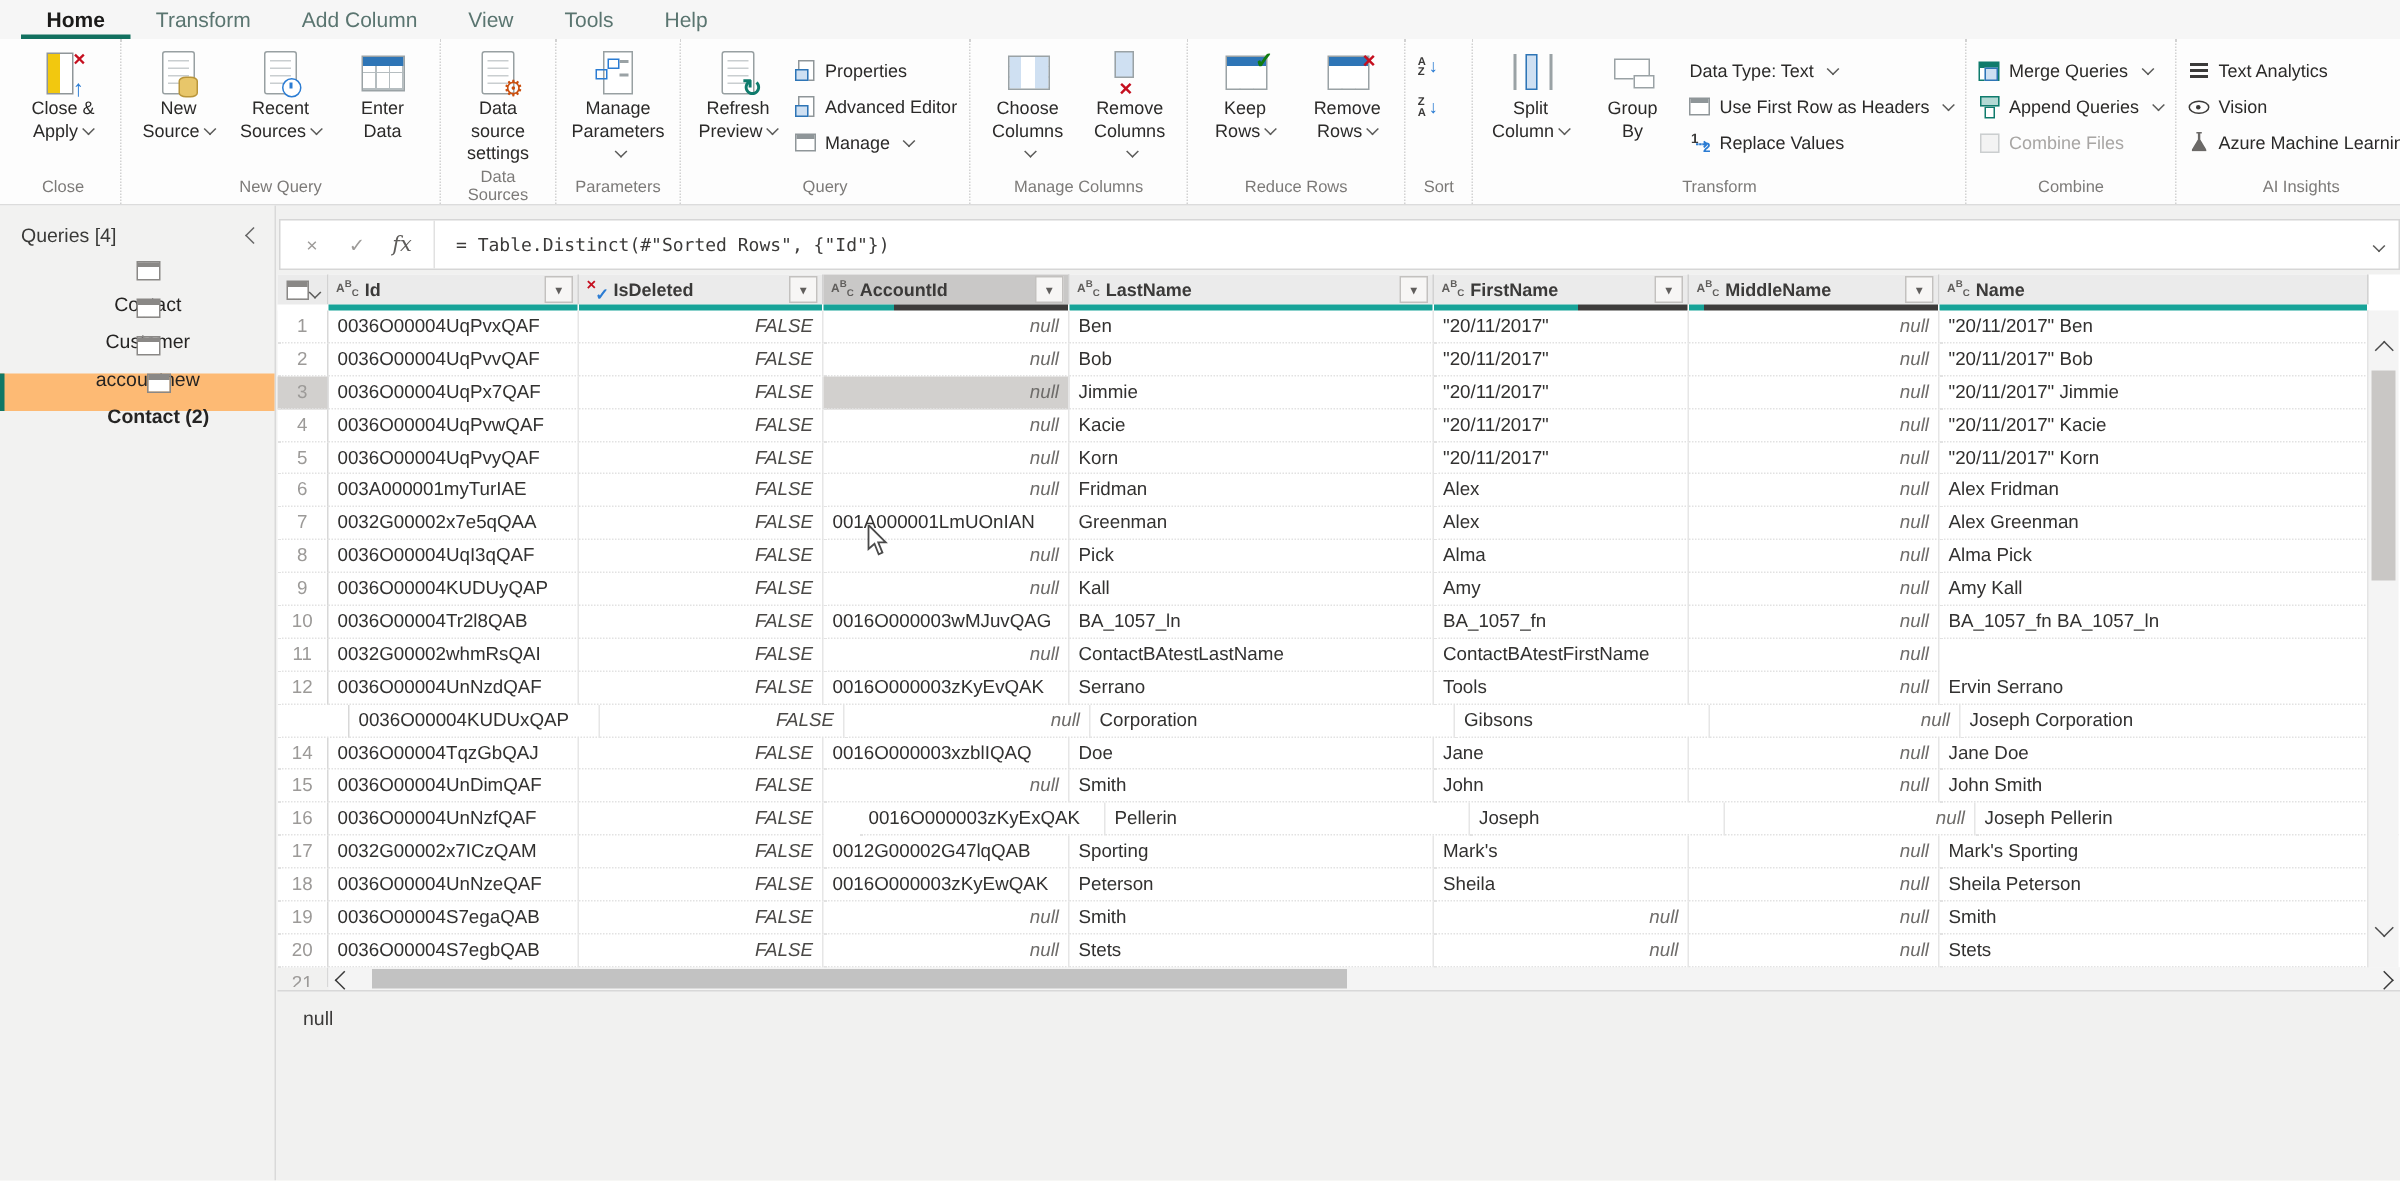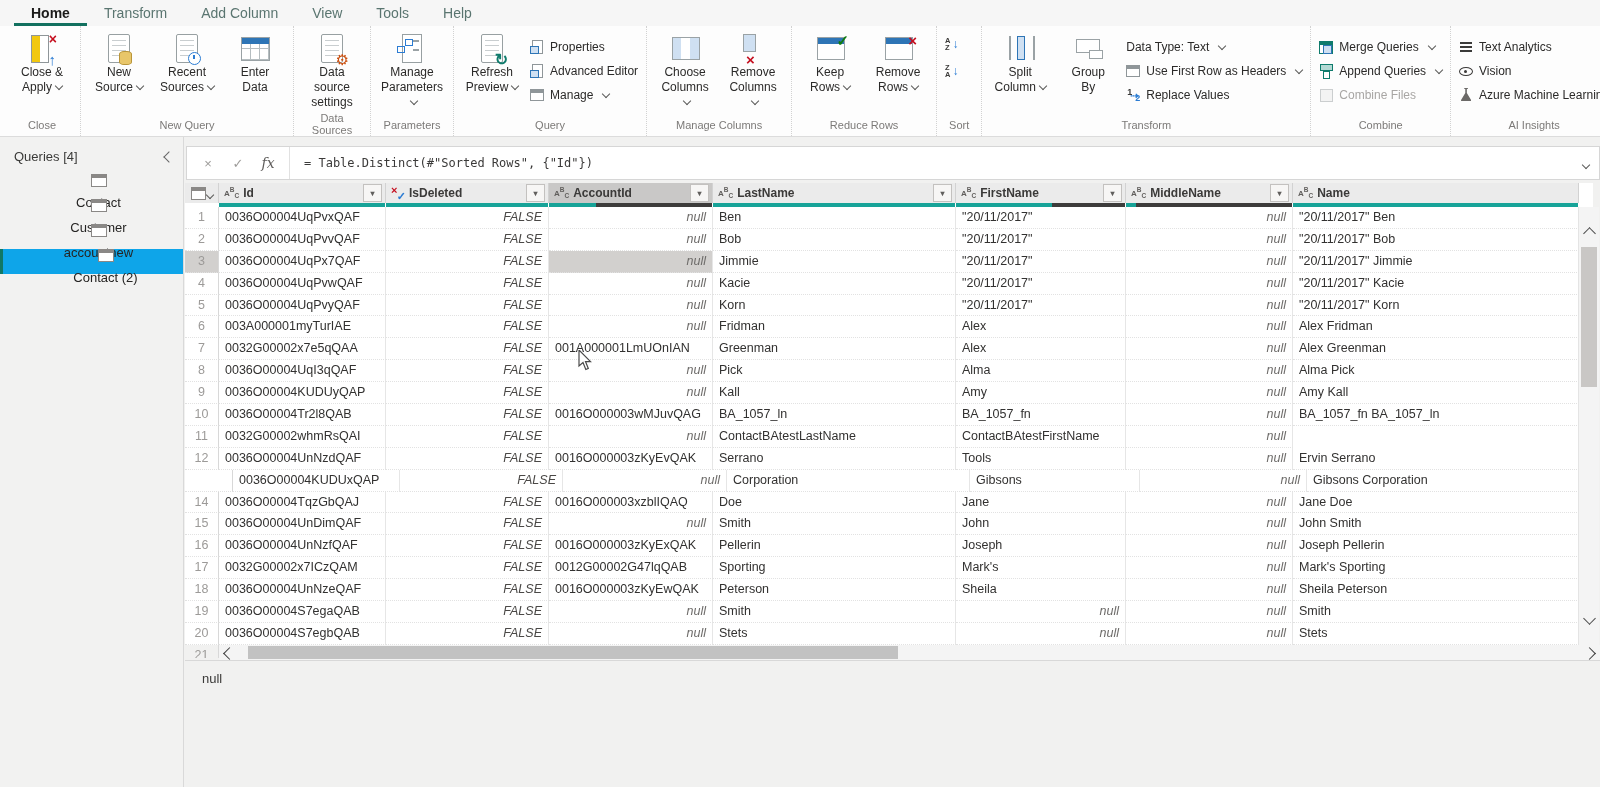--- a/index.html
+++ b/index.html
@@ -102,21 +102,21 @@
   .mi-flask::before{content:"";position:absolute;left:2px;top:0;width:10px;height:13px;background:#6b6967;
     clip-path:polygon(32% 0,68% 0,68% 8%,58% 8%,58% 38%,100% 92%,100% 100%,0 100%,0 92%,42% 38%,42% 8%,32% 8%);}
   
   .sidebar{position:absolute;left:0;top:137px;width:184px;height:650px;background:#f2f2f1;
     border-right:1px solid #d9d9d9;box-sizing:border-box;}
   .qp-head{display:flex;align-items:center;justify-content:space-between;padding:12px 10px 10px 14px;}
   .qp-title{font-size:13px;color:#3a3a38;}
   .qp-collapse{width:7px;height:7px;border-left:1.6px solid #666;border-bottom:1.6px solid #666;
     transform:rotate(45deg);cursor:pointer;}
   .qitem{display:flex;align-items:center;gap:8px;height:25px;padding-left:14px;font-size:13px;color:#252423;cursor:default;flex-direction:column;}
-  .qitem.selected{background:#0ea5e9;border-left:3px solid #117865;padding-left:25px;}
+  .qitem.selected{background:#fdba74;border-left:3px solid #117865;padding-left:25px;font-weight:bold;}
   .tbl-icon{width:14px;height:11px;border:1px solid #8a8886;flex:none;
     background:linear-gradient(to bottom,#8a8886 0 3px,#fff 3px),
       repeating-linear-gradient(to right,rgba(0,0,0,0) 0 3.5px,#c2c2c1 3.5px 4.5px),
       repeating-linear-gradient(to bottom,rgba(0,0,0,0) 0 3px,#c2c2c1 3px 4px);}
   
   .fbar{position:absolute;left:186px;top:146px;width:1414px;height:34px;background:#fff;
     border:1px solid #d6d6d6;box-sizing:border-box;display:flex;align-items:center;}
   .fbtns{display:flex;align-items:center;height:100%;border-right:1px solid #e1e1e1;padding:0 6px;}
   .fbtn{width:30px;text-align:center;font-size:13px;color:#9d9b99;cursor:pointer;}
   .fbtn.fx{font-family:"DejaVu Serif",serif;font-style:italic;color:#5f5d5b;font-size:14px;}
@@ -657,21 +657,21 @@
       <div class="cell" style="width: 286px;">Ervin Serrano</div>
     </div>
     <div class="drow">
       <div class="cell num" style="width: 34px; padding-left: 47px;">13</div>
       <div class="cell" style="width: 167px;">0036O00004KUDUxQAP</div>
       <div class="cell vbool" style="width: 163px;">FALSE</div>
       <div class="cell vnull" style="width: 164px;">null</div>
       <div class="cell" style="width: 243px;">Corporation</div>
       <div class="cell" style="width: 170px;">Gibsons</div>
       <div class="cell vnull" style="width: 167px;">null</div>
-      <div class="cell" style="width: 286px;">Gibsons Corporation</div>
+      <div class="cell" style="width: 286px;">Joseph Corporation</div>
     </div>
     <div class="drow">
       <div class="cell num" style="width: 34px;">14</div>
       <div class="cell" style="width: 167px;">0036O00004TqzGbQAJ</div>
       <div class="cell vbool" style="width: 163px;">FALSE</div>
       <div class="cell" style="width: 164px;">0016O000003xzblIQAQ</div>
       <div class="cell" style="width: 243px;">Doe</div>
       <div class="cell" style="width: 170px;">Jane</div>
       <div class="cell vnull" style="width: 167px;">null</div>
       <div class="cell" style="width: 286px;">Jane Doe</div>
@@ -683,21 +683,21 @@
       <div class="cell vnull" style="width: 164px;">null</div>
       <div class="cell" style="width: 243px;">Smith</div>
       <div class="cell" style="width: 170px;">John</div>
       <div class="cell vnull" style="width: 167px;">null</div>
       <div class="cell" style="width: 286px;">John Smith</div>
     </div>
     <div class="drow">
       <div class="cell num" style="width: 34px;">16</div>
       <div class="cell" style="width: 167px;">0036O00004UnNzfQAF</div>
       <div class="cell vbool" style="width: 163px;">FALSE</div>
-      <div class="cell" style="width: 164px;">0016O000003zKyExQAK</div>
+      <div class="cell" style="width: 164px; margin-left: 24px;">0016O000003zKyExQAK</div>
       <div class="cell" style="width: 243px;">Pellerin</div>
       <div class="cell" style="width: 170px;">Joseph</div>
       <div class="cell vnull" style="width: 167px;">null</div>
       <div class="cell" style="width: 286px;">Joseph Pellerin</div>
     </div>
     <div class="drow">
       <div class="cell num" style="width: 34px;">17</div>
       <div class="cell" style="width: 167px;">0032G00002x7ICzQAM</div>
       <div class="cell vbool" style="width: 163px;">FALSE</div>
       <div class="cell" style="width: 164px;">0012G00002G47lqQAB</div>

